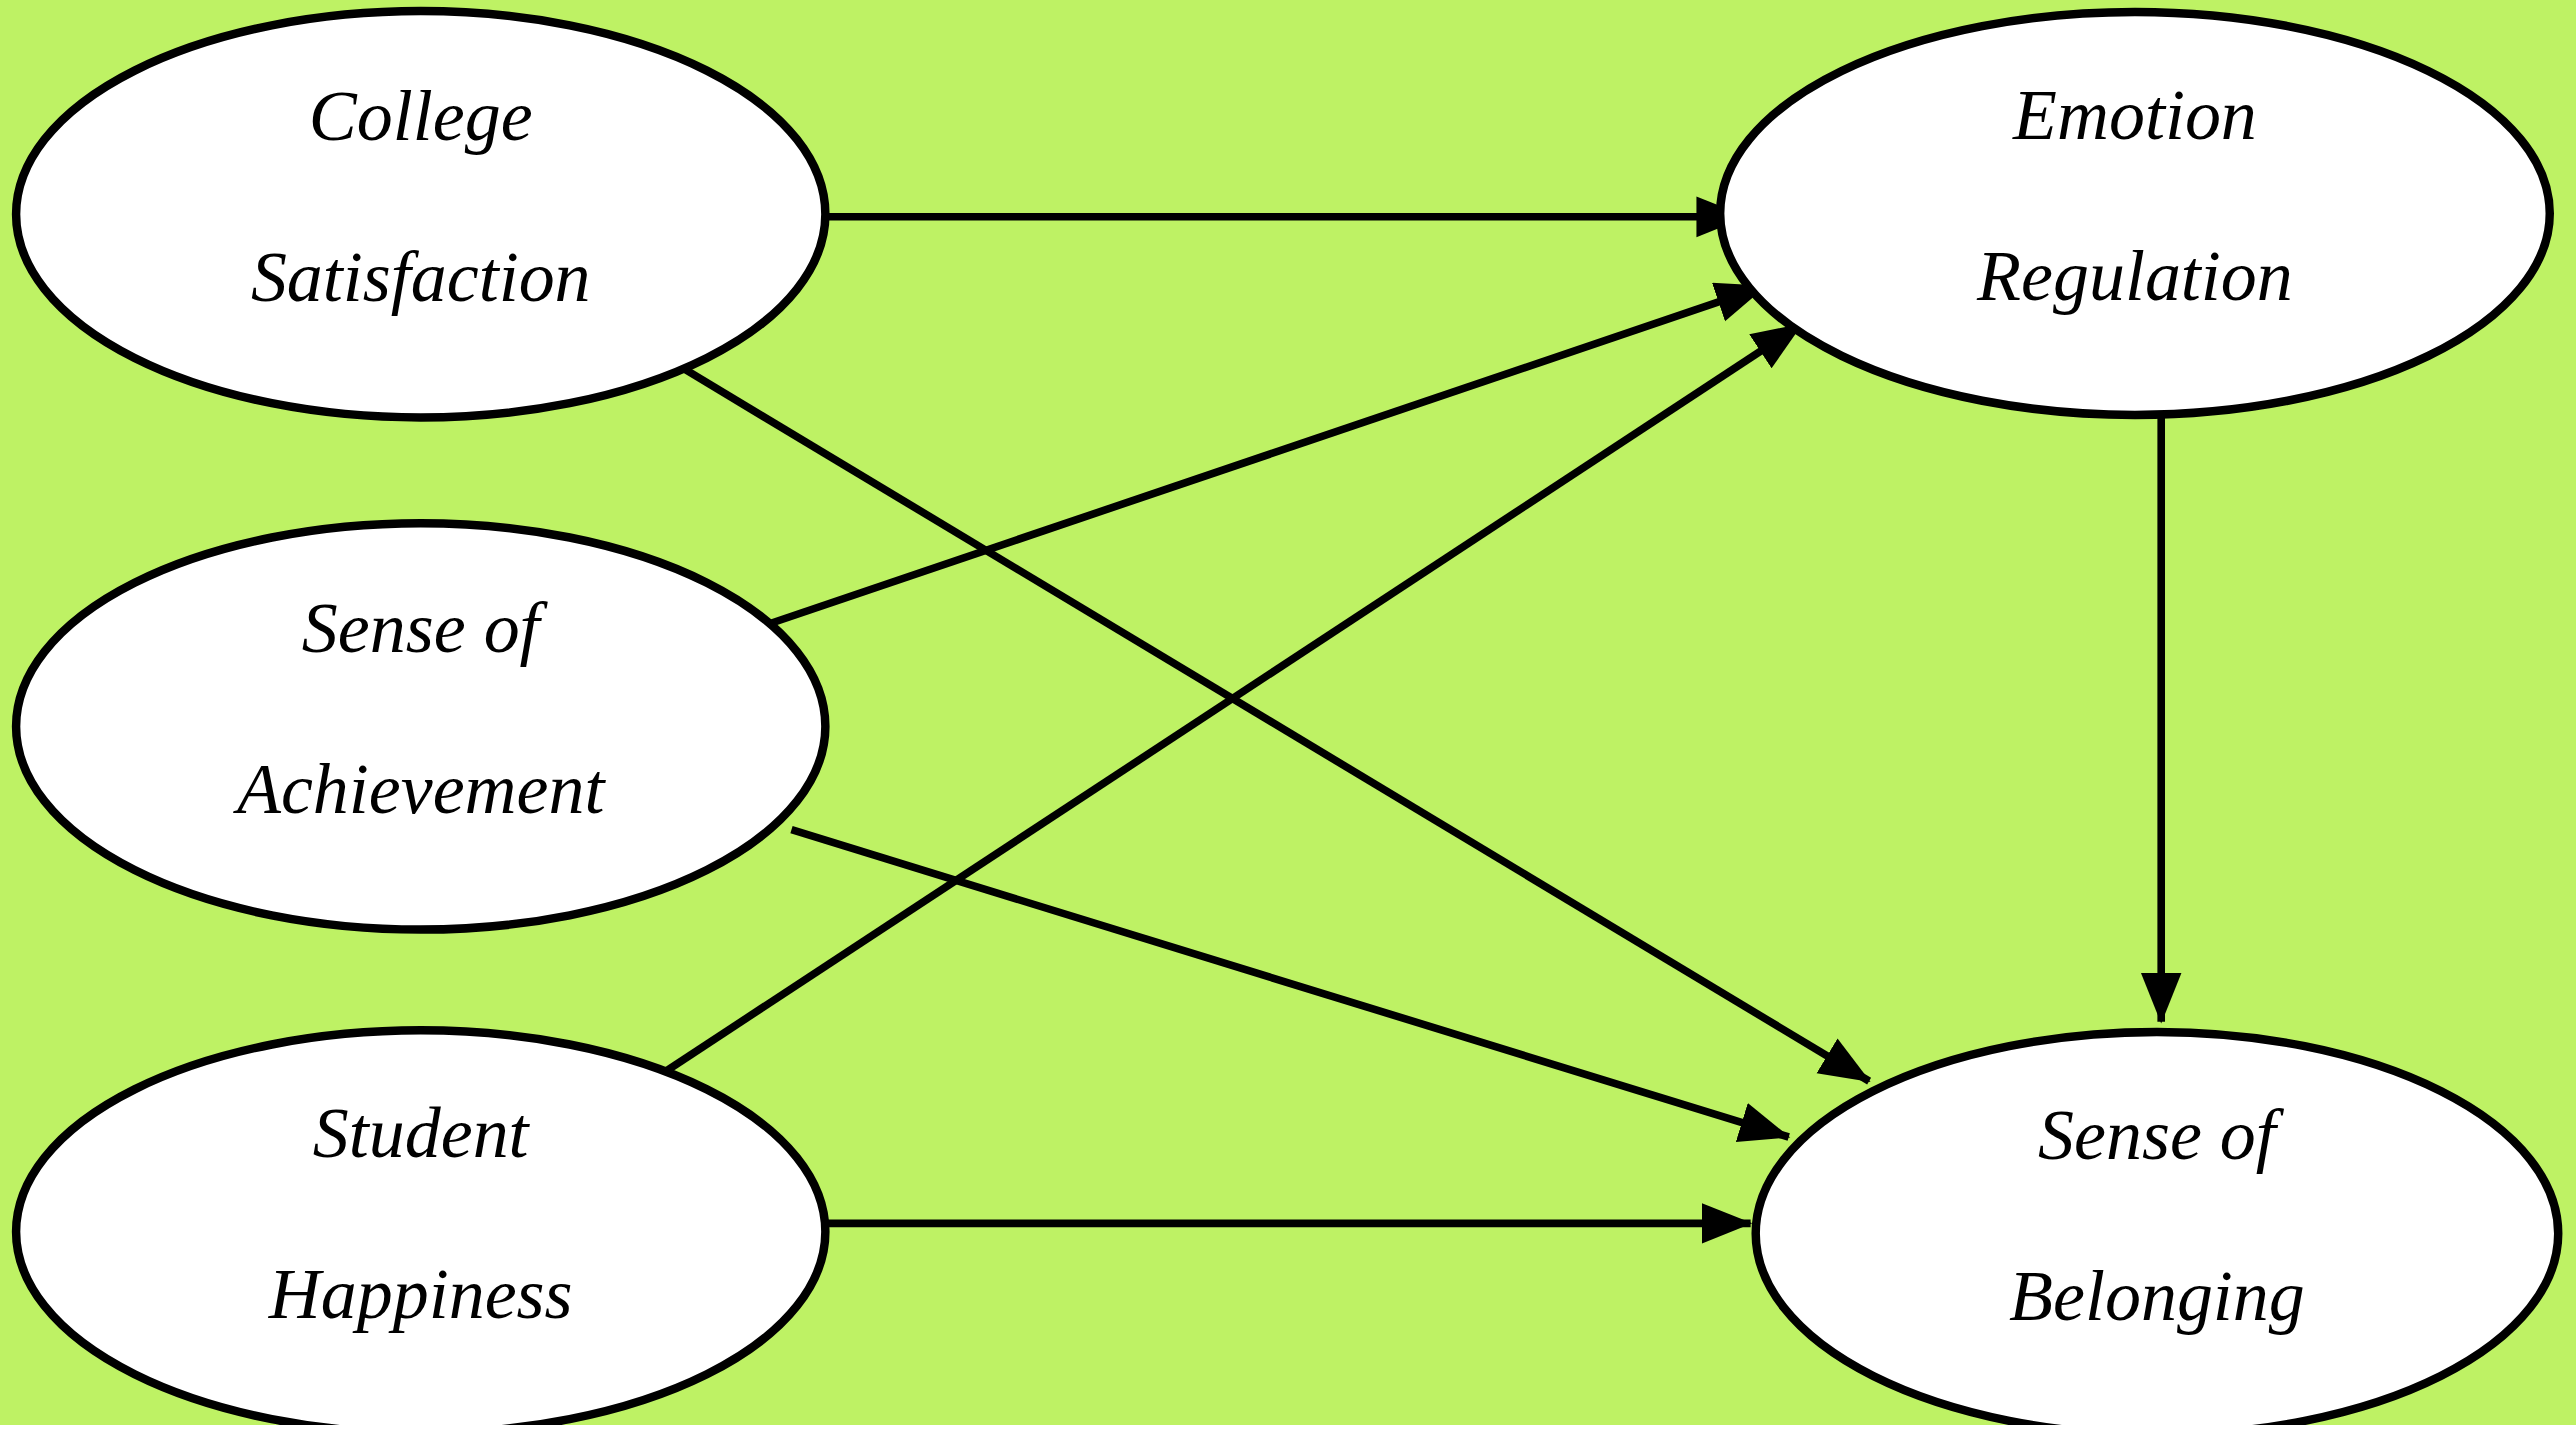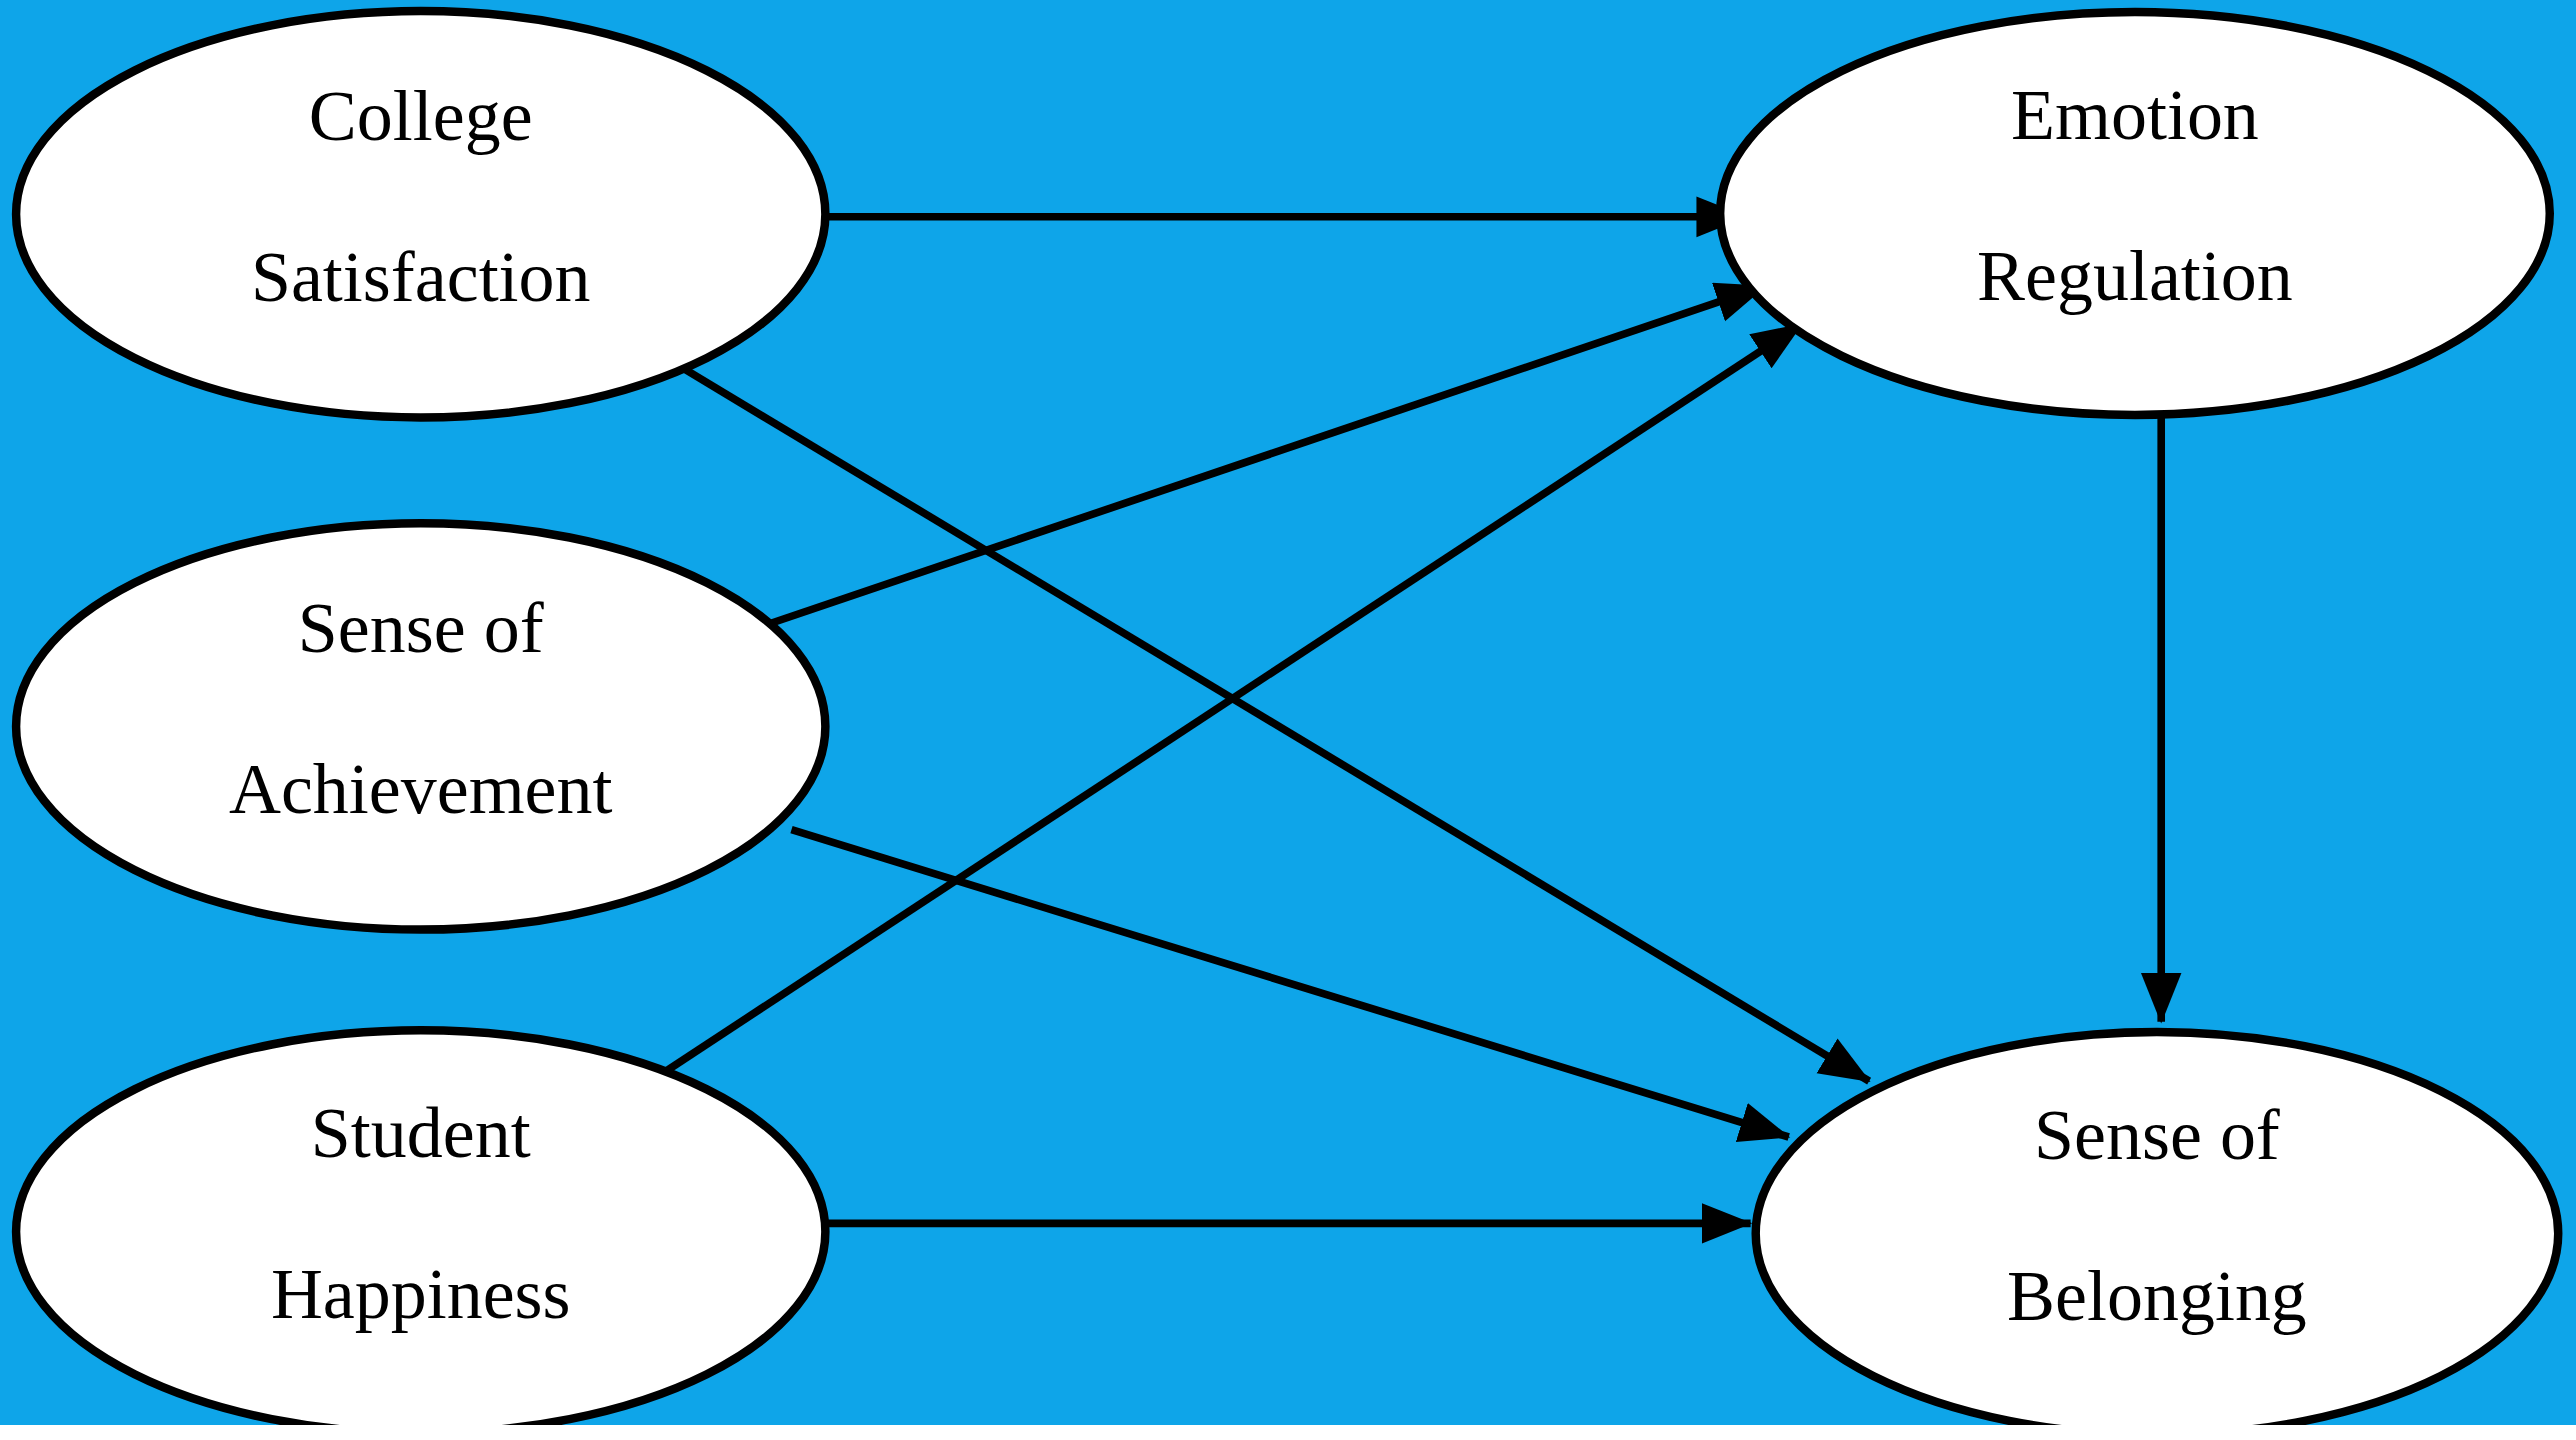--- a/index.html
+++ b/index.html
@@ -4,22 +4,23 @@
 <style>
   html, body {
     margin: 0;
     padding: 0;
     background: #ffffff;
   }
   .canvas {
     position: relative;
     width: 2576px;
     height: 1425px;
-    background: #0ea5e9;
+    background: #bef264;
     overflow: hidden;
+    font-style: italic;
   }
   svg {
     display: block;
     width: 2576px;
     height: 1441px;
   }
   .node-ellipse {
     fill: #ffffff;
     stroke: #000000;
     stroke-width: 10;

